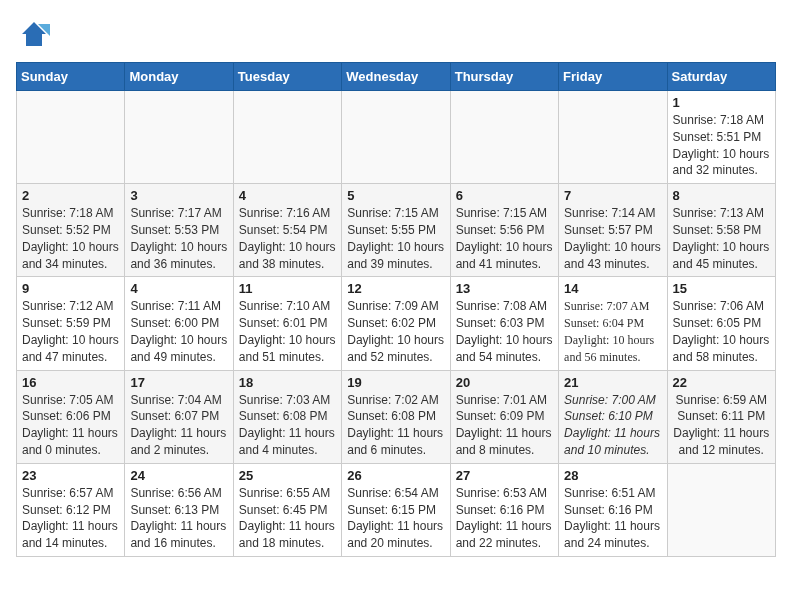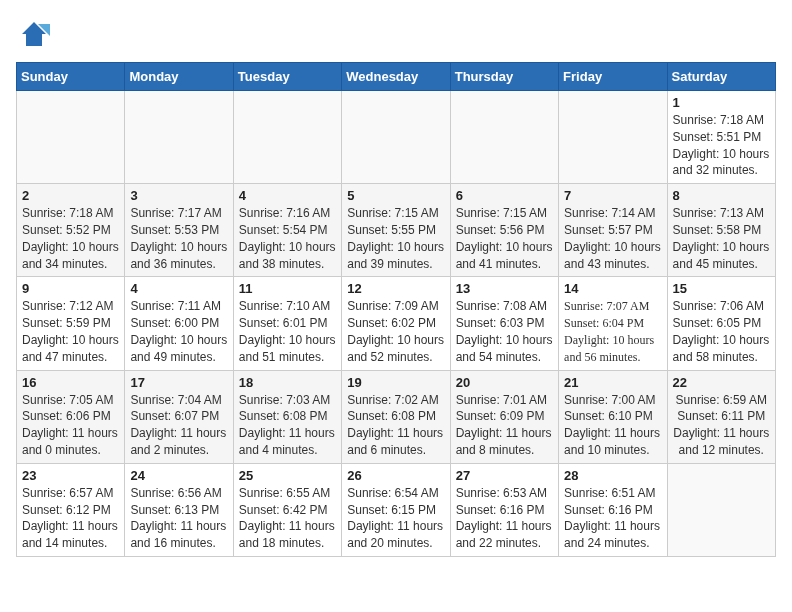--- a/index.html
+++ b/index.html
@@ -259,21 +259,21 @@
 Daylight: 11 hours and 6 minutes.</div>
         </td>
         <td>
           <span class="day-num">20</span>
           <div class="day-info" style="white-space: pre-line;">Sunrise: 7:01 AM
 Sunset: 6:09 PM
 Daylight: 11 hours and 8 minutes.</div>
         </td>
         <td>
           <span class="day-num">21</span>
-          <div class="day-info" style="white-space: pre-line;">Sunrise: 7:00 AM
+          <div class="day-info" style="white-space: pre-line; font-style: italic;">Sunrise: 7:00 AM
 Sunset: 6:10 PM
 Daylight: 11 hours and 10 minutes.</div>
         </td>
         <td>
           <span class="day-num">22</span>
           <div class="day-info" style="white-space: pre-line; text-align: center;">Sunrise: 6:59 AM
 Sunset: 6:11 PM
 Daylight: 11 hours and 12 minutes.</div>
         </td>
       </tr>
@@ -286,21 +286,21 @@
         </td>
         <td>
           <span class="day-num">24</span>
           <div class="day-info" style="white-space: pre-line;">Sunrise: 6:56 AM
 Sunset: 6:13 PM
 Daylight: 11 hours and 16 minutes.</div>
         </td>
         <td>
           <span class="day-num">25</span>
           <div class="day-info" style="white-space: pre-line;">Sunrise: 6:55 AM
-Sunset: 6:42 PM
+Sunset: 6:45 PM
 Daylight: 11 hours and 18 minutes.</div>
         </td>
         <td>
           <span class="day-num">26</span>
           <div class="day-info" style="white-space: pre-line;">Sunrise: 6:54 AM
 Sunset: 6:15 PM
 Daylight: 11 hours and 20 minutes.</div>
         </td>
         <td>
           <span class="day-num">27</span>

